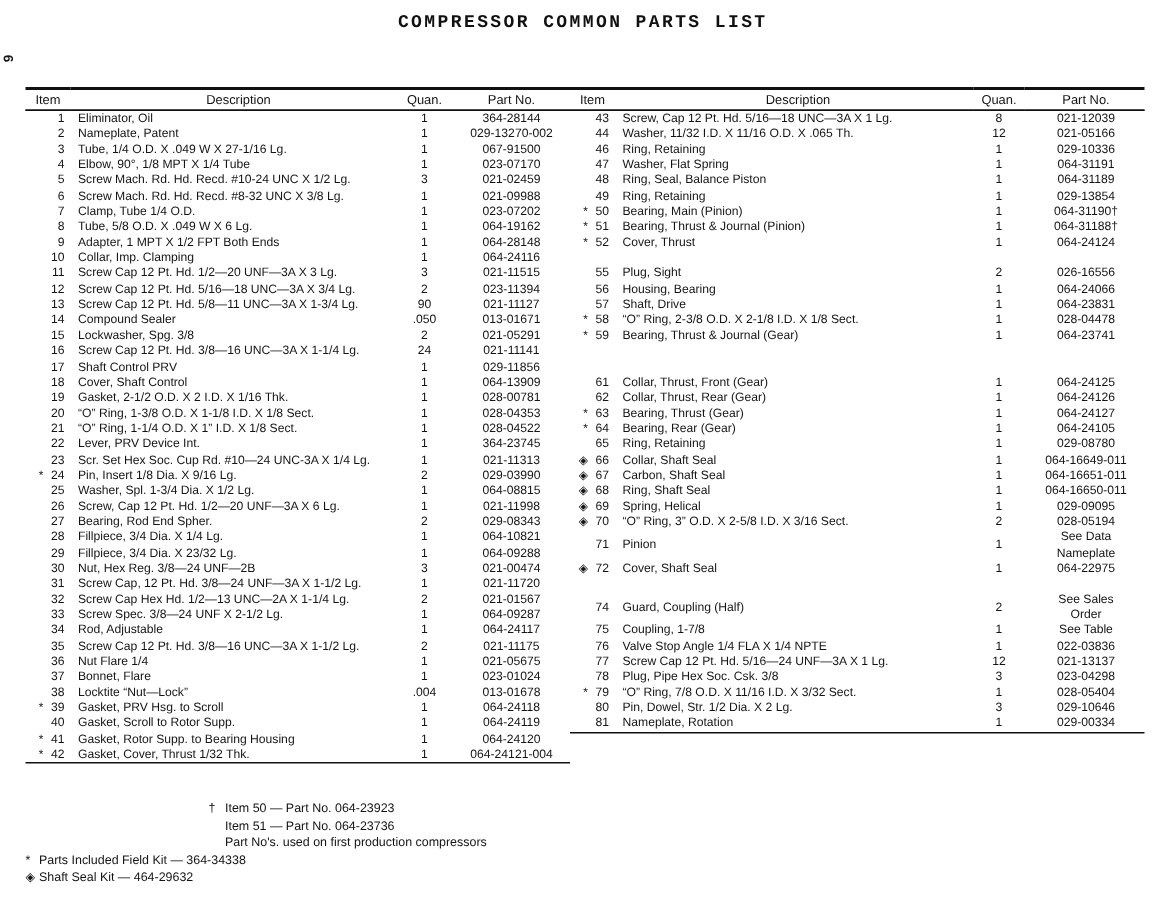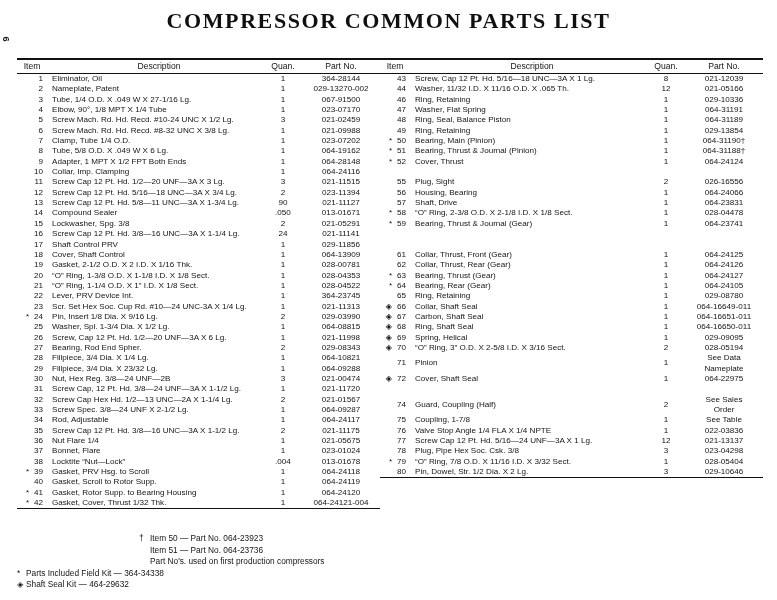--- a/index.html
+++ b/index.html
@@ -37,24 +37,24 @@
     color: #1a1a1a;
   }
 
   
   .doc-title {
     position: absolute;
     left: 0;
     top: 8px;
     width: 777px;
     text-align: center;
-    font-size: 22px;
+    font-size: 12px;
     font-weight: bold;
     letter-spacing: 1.6px;
-    font-family: Liberation Serif, serif;
+    font-family: Liberation Mono, monospace;
     color: #101010;
   }
 
   
   .tables {
     position: absolute;
     left: 17px;
     top: 34px;
     width: 746px;
     display: flex;
@@ -651,20 +651,26 @@
               <td class="c-item"><span class="mk">*</span><span class="num">79</span></td>
               <td class="c-desc">“O” Ring, 7/8 O.D. X 11/16 I.D. X 3/32 Sect.</td>
               <td class="c-quan">1</td>
               <td class="c-part">028-05404</td>
             </tr>
             <tr>
               <td class="c-item"><span class="mk"></span><span class="num">80</span></td>
               <td class="c-desc">Pin, Dowel, Str. 1/2 Dia. X 2 Lg.</td>
               <td class="c-quan">3</td>
               <td class="c-part">029-10646</td>
+            </tr>
+            <tr>
+              <td class="c-item"><span class="mk"></span><span class="num">81</span></td>
+              <td class="c-desc">Nameplate, Rotation</td>
+              <td class="c-quan">1</td>
+              <td class="c-part">029-00334</td>
             </tr>
           </tbody>
       </table>
       <div class="tbl-rule-bottom"></div>
     </div>
 
   </div>
 
   <div class="footnotes">
     <div class="fn-cols">

